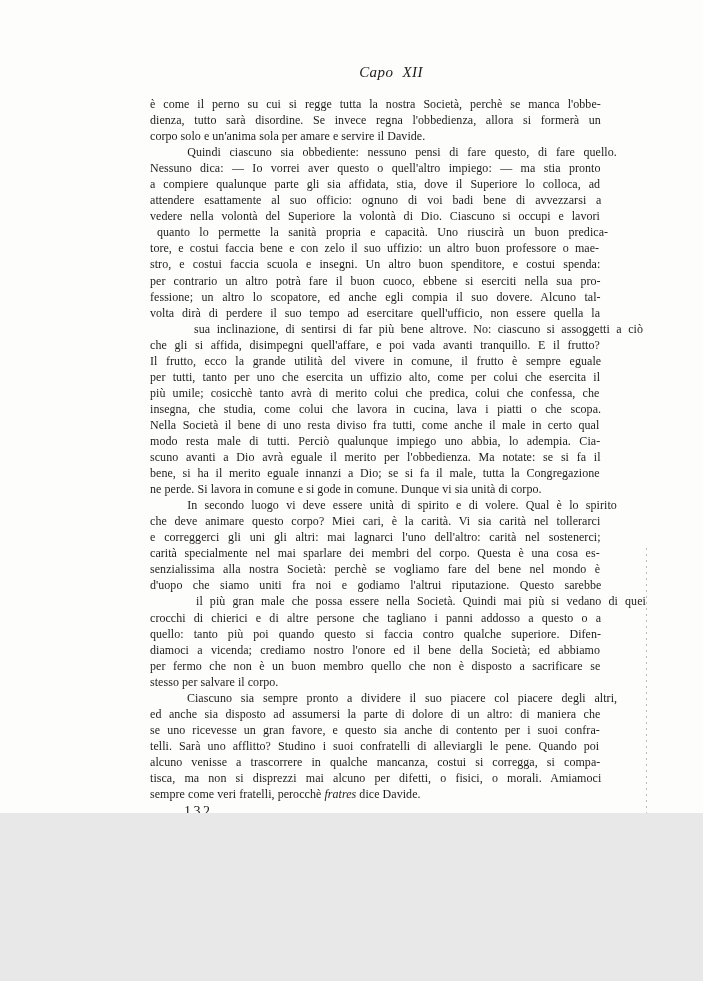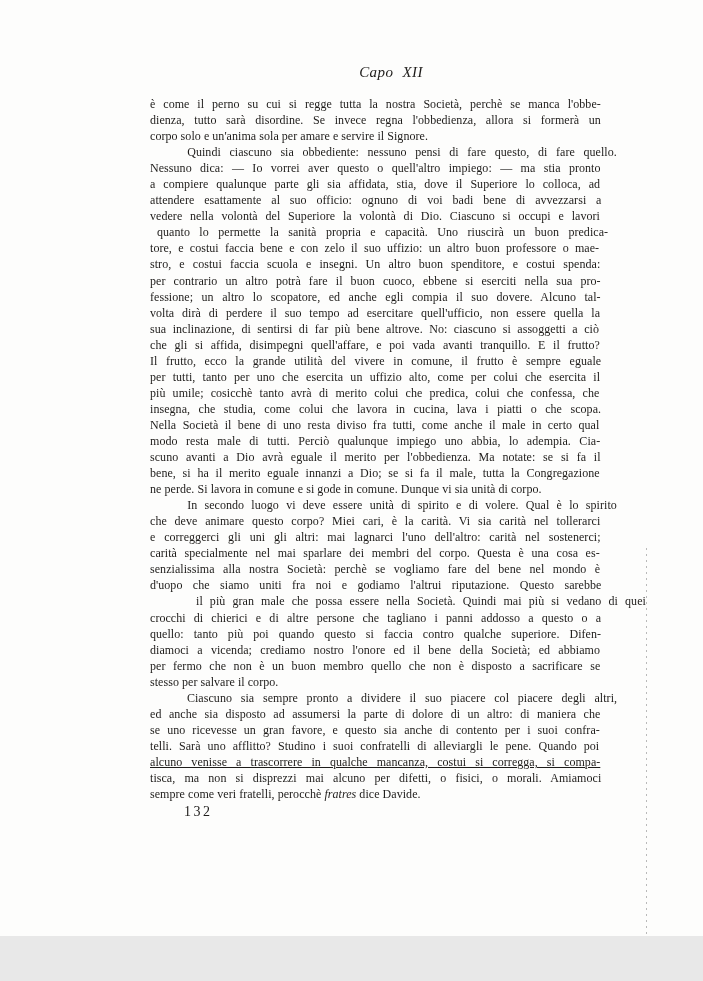--- a/index.html
+++ b/index.html
@@ -3,21 +3,21 @@
 <meta charset="utf-8">
 <style>
   html, body {
     margin: 0;
     padding: 0;
     background: #e8e8e8;
   }
   .page {
     position: relative;
     width: 703px;
-    height: 936px;
+    height: 813px;
     background: #fdfdfc;
     overflow: hidden;
     font-family: "Liberation Serif", serif;
     color: #1e1c1a;
   }
   .chapter-heading {
     position: absolute;
     top: 64px;
     left: 150px;
     width: 482px;
@@ -82,33 +82,33 @@
 </head>
 <body>
 
 <div class="page">
 
   <div class="chapter-heading">Capo XII</div>
 
   <div class="text-block">
       <div class="line"><span class="measure" style="word-spacing: 4.85313px;"><span>è come il perno su cui si regge tutta la nostra Società, perchè se manca l'obbe-</span></span></div>
       <div class="line"><span class="measure" style="word-spacing: 6.55398px;"><span>dienza, tutto sarà disordine. Se invece regna l'obbedienza, allora si formerà un</span></span></div>
-      <div class="line last"><span class="measure"><span>corpo solo e un'anima sola per amare e servire il Signore.</span></span></div>
+      <div class="line last"><span class="measure"><span>corpo solo e un'anima sola per amare e servire il Davide.</span></span></div>
       <div class="line indent"><span class="measure" style="word-spacing: 5.52983px;"><span>Quindi ciascuno sia obbediente: nessuno pensi di fare questo, di fare quello.</span></span></div>
       <div class="line"><span class="measure" style="word-spacing: 5.30168px;"><span>Nessuno dica: — Io vorrei aver questo o quell'altro impiego: — ma stia pronto</span></span></div>
       <div class="line"><span class="measure" style="word-spacing: 4.84255px;"><span>a compiere qualunque parte gli sia affidata, stia, dove il Superiore lo colloca, ad</span></span></div>
       <div class="line"><span class="measure" style="word-spacing: 6.77604px;"><span>attendere esattamente al suo officio: ognuno di voi badi bene di avvezzarsi a</span></span></div>
       <div class="line"><span class="measure" style="word-spacing: 4.71875px;"><span>vedere nella volontà del Superiore la volontà di Dio. Ciascuno si occupi e lavori</span></span></div>
       <div class="line"><span class="measure" style="word-spacing: 6.36198px; margin-left: 7px;"><span>quanto lo permette la sanità propria e capacità. Uno riuscirà un buon predica-</span></span></div>
       <div class="line"><span class="measure" style="word-spacing: 3.18457px;"><span>tore, e costui faccia bene e con zelo il suo uffizio: un altro buon professore o mae-</span></span></div>
       <div class="line"><span class="measure" style="word-spacing: 5.04808px;"><span>stro, e costui faccia scuola e insegni. Un altro buon spenditore, e costui spenda:</span></span></div>
       <div class="line"><span class="measure" style="word-spacing: 5.02567px;"><span>per contrario un altro potrà fare il buon cuoco, ebbene si eserciti nella sua pro-</span></span></div>
       <div class="line"><span class="measure" style="word-spacing: 5.41707px;"><span>fessione; un altro lo scopatore, ed anche egli compia il suo dovere. Alcuno tal-</span></span></div>
       <div class="line"><span class="measure" style="word-spacing: 4.77043px;"><span>volta dirà di perdere il suo tempo ad esercitare quell'ufficio, non essere quella la</span></span></div>
-      <div class="line"><span class="measure" style="word-spacing: 3.43192px;"><span>sua inclinazione, di sentirsi di far più bene altrove. No: ciascuno si assoggetti a ciò</span></span></div>
+      <div class="line"><span class="measure" style="word-spacing: 3.43192px; margin-left: 44px;"><span>sua inclinazione, di sentirsi di far più bene altrove. No: ciascuno si assoggetti a ciò</span></span></div>
       <div class="line"><span class="measure" style="word-spacing: 4.61178px;"><span>che gli si affida, disimpegni quell'affare, e poi vada avanti tranquillo. E il frutto?</span></span></div>
       <div class="line"><span class="measure" style="word-spacing: 5.51897px;"><span>Il frutto, ecco la grande utilità del vivere in comune, il frutto è sempre eguale</span></span></div>
       <div class="line"><span class="measure" style="word-spacing: 4.16771px;"><span>per tutti, tanto per uno che esercita un uffizio alto, come per colui che esercita il</span></span></div>
       <div class="line"><span class="measure" style="word-spacing: 4.07572px;"><span>più umile; cosicchè tanto avrà di merito colui che predica, colui che confessa, che</span></span></div>
       <div class="line"><span class="measure" style="word-spacing: 5.41964px;"><span>insegna, che studia, come colui che lavora in cucina, lava i piatti o che scopa.</span></span></div>
       <div class="line"><span class="measure" style="word-spacing: 3.34863px; font-family: Liberation Serif, serif;"><span>Nella Società il bene di uno resta diviso fra tutti, come anche il male in certo qual</span></span></div>
       <div class="line"><span class="measure" style="word-spacing: 5.39323px;"><span>modo resta male di tutti. Perciò qualunque impiego uno abbia, lo adempia. Cia-</span></span></div>
       <div class="line"><span class="measure" style="word-spacing: 4.65729px;"><span>scuno avanti a Dio avrà eguale il merito per l'obbedienza. Ma notate: se si fa il</span></span></div>
       <div class="line"><span class="measure" style="word-spacing: 3.64551px;"><span>bene, si ha il merito eguale innanzi a Dio; se si fa il male, tutta la Congregazione</span></span></div>
       <div class="line last"><span class="measure"><span>ne perde. Si lavora in comune e si gode in comune. Dunque vi sia unità di corpo.</span></span></div>
@@ -121,21 +121,21 @@
       <div class="line"><span class="measure" style="word-spacing: 4.04063px; margin-left: 46px;"><span>il più gran male che possa essere nella Società. Quindi mai più si vedano di quei</span></span></div>
       <div class="line"><span class="measure" style="word-spacing: 5.08125px;"><span>crocchi di chierici e di altre persone che tagliano i panni addosso a questo o a</span></span></div>
       <div class="line"><span class="measure" style="word-spacing: 6.90341px;"><span>quello: tanto più poi quando questo si faccia contro qualche superiore. Difen-</span></span></div>
       <div class="line"><span class="measure" style="word-spacing: 5.22786px;"><span>diamoci a vicenda; crediamo nostro l'onore ed il bene della Società; ed abbiamo</span></span></div>
       <div class="line"><span class="measure" style="word-spacing: 4.41667px;"><span>per fermo che non è un buon membro quello che non è disposto a sacrificare se</span></span></div>
       <div class="line last"><span class="measure"><span>stesso per salvare il corpo.</span></span></div>
       <div class="line indent"><span class="measure" style="word-spacing: 5.67448px;"><span>Ciascuno sia sempre pronto a dividere il suo piacere col piacere degli altri,</span></span></div>
       <div class="line"><span class="measure" style="word-spacing: 4.40313px;"><span>ed anche sia disposto ad assumersi la parte di dolore di un altro: di maniera che</span></span></div>
       <div class="line"><span class="measure" style="word-spacing: 3.99167px;"><span>se uno ricevesse un gran favore, e questo sia anche di contento per i suoi confra-</span></span></div>
       <div class="line"><span class="measure" style="word-spacing: 3.98077px;"><span>telli. Sarà uno afflitto? Studino i suoi confratelli di alleviargli le pene. Quando poi</span></span></div>
-      <div class="line"><span class="measure" style="word-spacing: 6.01705px; text-decoration: underline;"><span>alcuno venisse a trascorrere in qualche mancanza, costui si corregga, si compa-</span></span></div>
+      <div class="line"><span class="measure" style="word-spacing: 6.01705px;"><span>alcuno venisse a trascorrere in qualche mancanza, costui si corregga, si compa-</span></span></div>
       <div class="line"><span class="measure" style="word-spacing: 6.08654px;"><span>tisca, ma non si disprezzi mai alcuno per difetti, o fisici, o morali. Amiamoci</span></span></div>
       <div class="line last"><span class="measure"><span>sempre come veri fratelli, perocchè </span><span class="it">fratres</span><span> dice Davide.</span></span></div>
     </div>
 
   <div class="page-number">132</div>
 
   <div class="scan-line-right"></div>
   <div class="scan-line-bottom"></div>
   <div class="scan-line-left"></div>
 

